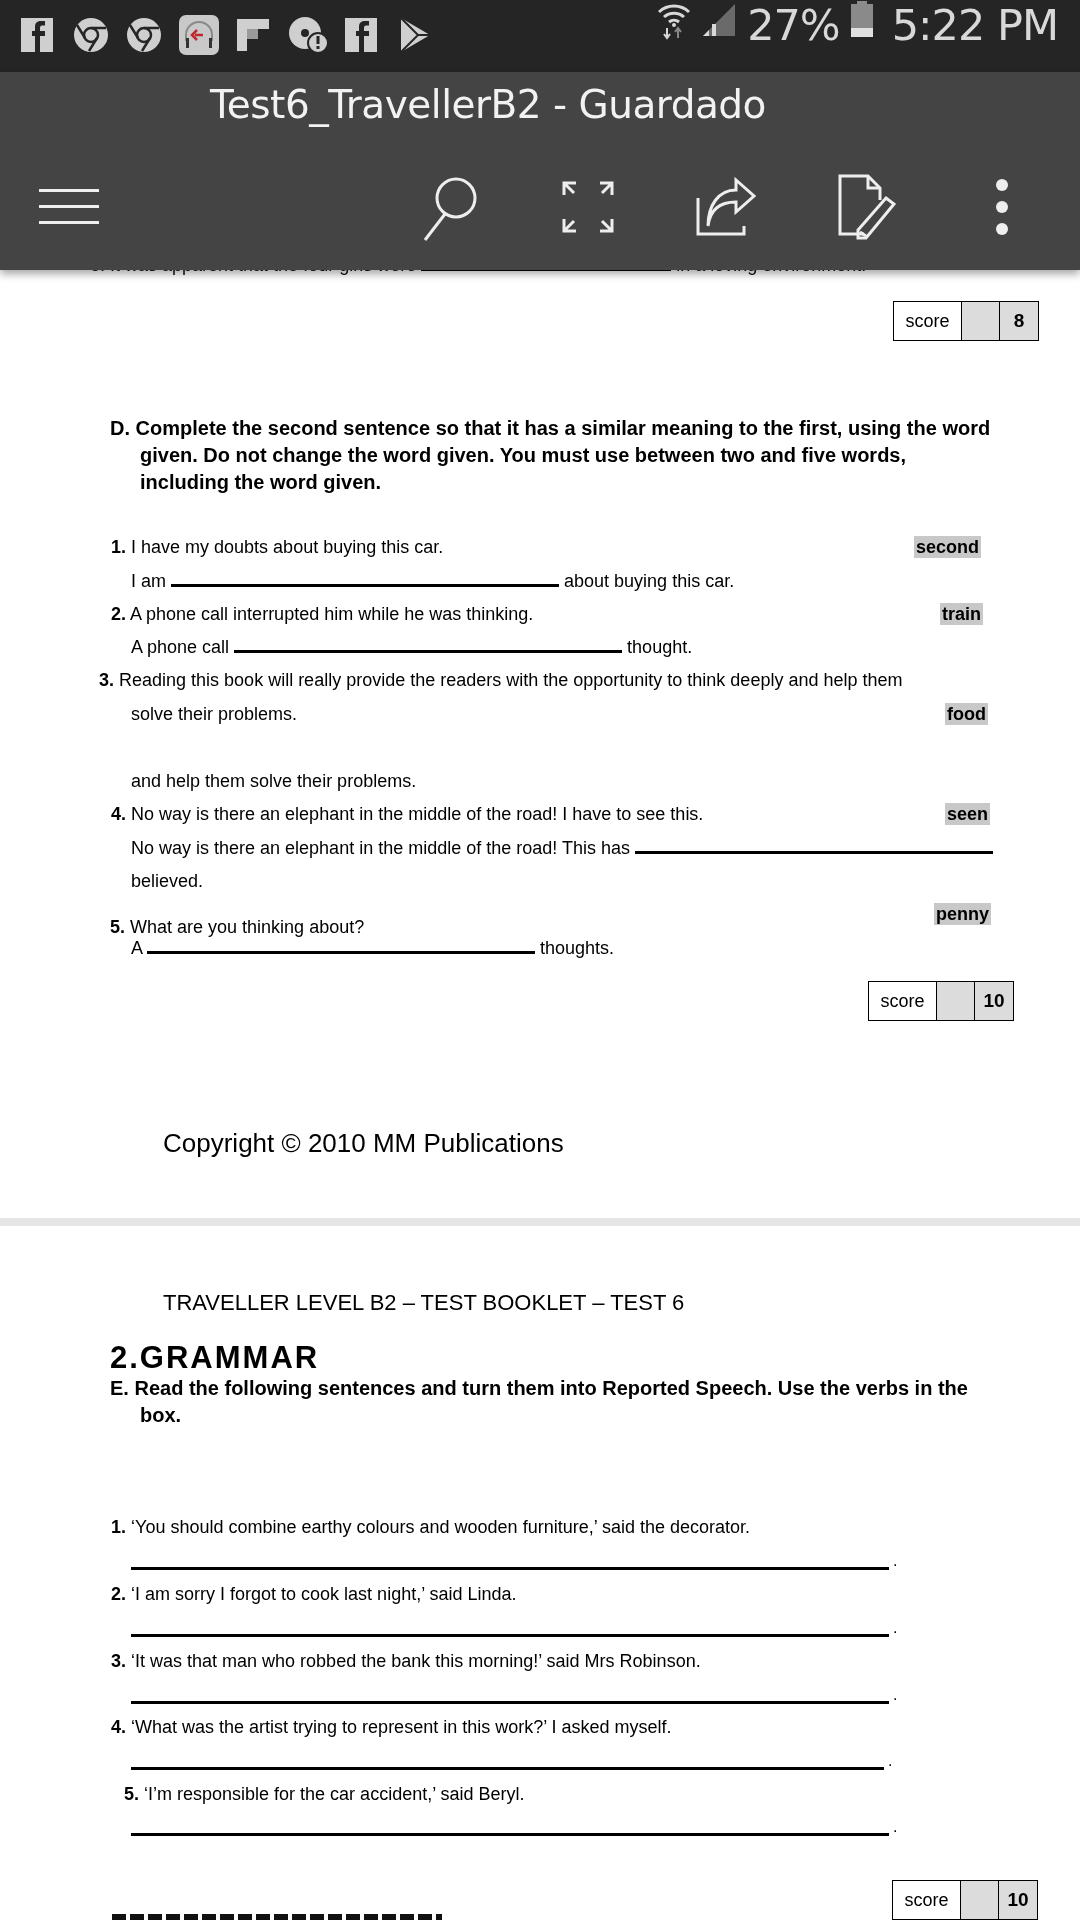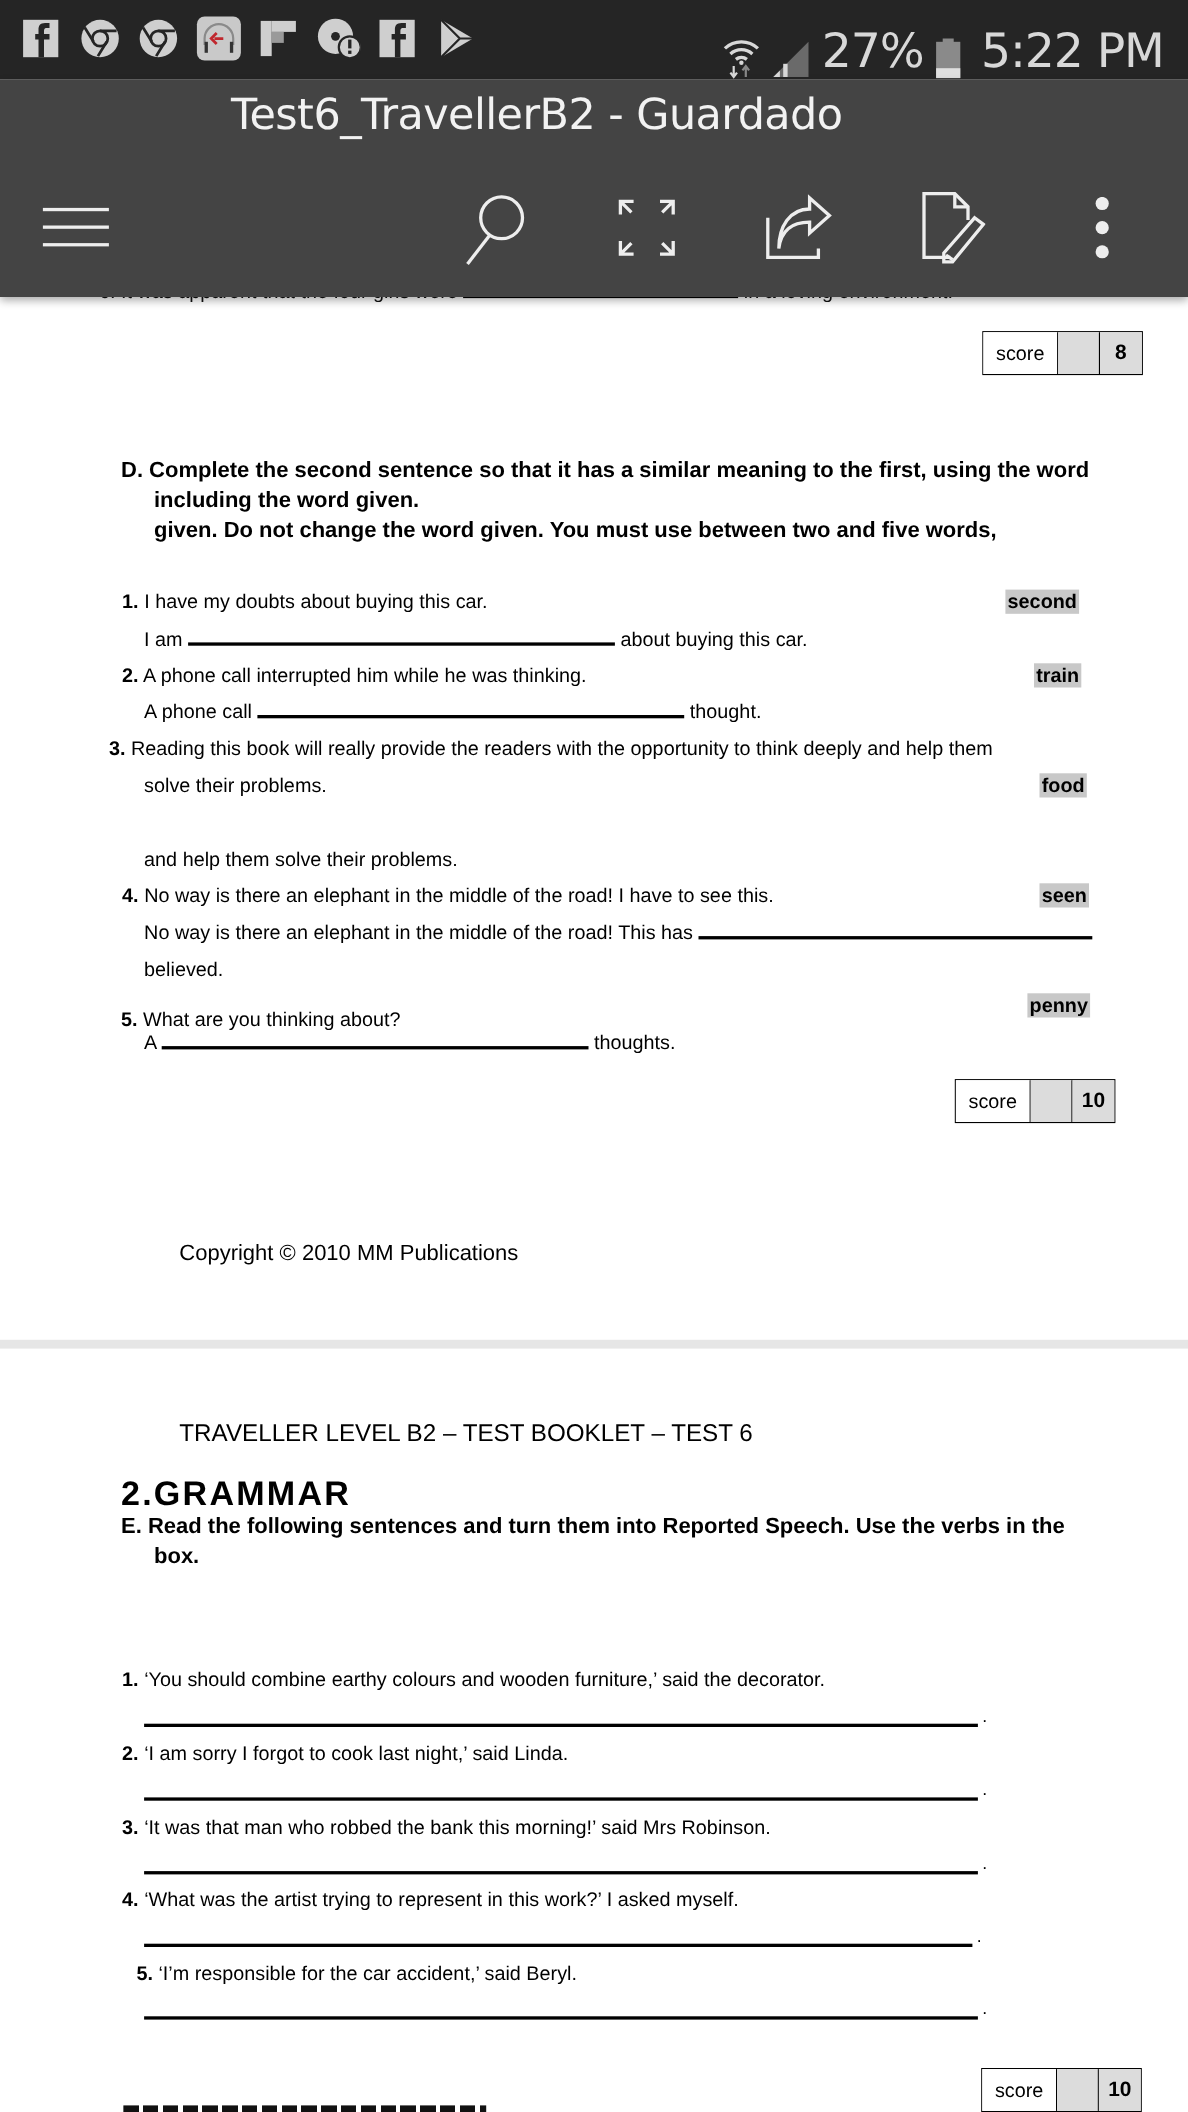--- a/index.html
+++ b/index.html
@@ -2,21 +2,21 @@
 <html><head>
 <meta charset="utf-8">
 <style>
   * { box-sizing: border-box; margin: 0; padding: 0; }
   html, body { width: 1080px; height: 1920px; overflow: hidden; background: #ffffff; }
   body { position: relative; font-family: "Liberation Sans", sans-serif; color: #000; }
 
   
   .statusbar { position: absolute; top: 0; left: 0; width: 1080px; height: 72px; background: #252525; }
   .sb-icon { position: absolute; top: 16px; width: 36px; height: 38px; }
-  .sb-right { position: absolute; top: 0; right: 22px; height: 72px; display: flex; align-items: flex-end; gap: 10px; color: #d8d8d8; }
+  .sb-right { position: absolute; top: 0; right: 22px; height: 72px; display: flex; align-items: flex-start; gap: 10px; color: #d8d8d8; }
   .sb-text { font-family: "DejaVu Sans", sans-serif; font-size: 43px; color: #d8d8d8; letter-spacing: -1px; }
 
   
   .appbar { position: absolute; top: 72px; left: 0; width: 1080px; height: 198px; background: #444444; box-shadow: 0 4px 8px rgba(0,0,0,0.35); z-index: 5; }
   .app-title { position: absolute; top: 10px; left: 0; width: 976px; text-align: center; color: #f2f2f2; font-family: "DejaVu Sans", sans-serif; font-size: 39px; letter-spacing: -0.5px; }
   .tb-btn { position: absolute; top: 95px; width: 80px; height: 80px; display: flex; align-items: center; justify-content: center; }
 
   
   .doc { position: absolute; top: 0; left: 0; width: 1080px; height: 1920px; z-index: 1; }
   .hidden-line { position: absolute; top: 255px; left: 90px; font-size: 18px; color: #111; white-space: nowrap; }
@@ -27,21 +27,21 @@
   .score .s-empty { width: 38px; background: #dcdcdc; border-right: 1px solid #000; }
   .score .s-max { width: 38px; background: #dcdcdc; display: flex; align-items: center; justify-content: center; font-weight: bold; font-size: 19px; }
 
   .instr { position: absolute; left: 110px; width: 900px; font-weight: bold; font-size: 20px; line-height: 27px; }
   .instr .cont { padding-left: 30px; }
 
   .line { position: absolute; font-size: 18px; white-space: nowrap; line-height: 22px; }
   .num { font-weight: bold; }
   .kw { position: absolute; font-weight: bold; font-size: 18px; background: #c8c8c8; padding: 0 2px; line-height: 22px; }
 
-  .copyright { position: absolute; top: 1128px; left: 163px; font-size: 20px; }
+  .copyright { position: absolute; top: 1128px; left: 163px; font-size: 26px; }
   .page-gap { position: absolute; top: 1218px; left: 0; width: 1080px; height: 8px; background: #e6e6e6; }
   .running-head { position: absolute; top: 1290px; left: 163px; font-size: 22px; }
   .section-title { position: absolute; top: 1340px; left: 110px; font-size: 31px; font-weight: bold; letter-spacing: 2px; }
 
   .verb-box { position: absolute; top: 1431px; left: 153px; width: 625px; height: 62px; border: 1.5px solid #000; }
   .verb { position: absolute; top: 15px; font-size: 18px; }
 
   .answer-line { position: absolute; left: 131px; height: 3px; background: #000; }
   .answer-dot { position: absolute; font-size: 16px; }
 </style>
@@ -57,22 +57,22 @@
   </div>
 
   <div class="score" style="top:301px; left:893px;">
     <div class="s-label">score</div>
     <div class="s-empty"></div>
     <div class="s-max">8</div>
   </div>
 
   <div class="instr" style="top:415px;">
     <div>D. Complete the second sentence so that it has a similar meaning to the first, using the word</div>
+    <div class="cont">given. Do not change the word given. You must use between two and five words,</div>
     <div class="cont">including the word given.</div>
-    <div class="cont">given. Do not change the word given. You must use between two and five words,</div>
   </div>
 
   <div class="line" style="top:536px; left:111px;">
     <span class="num">1.</span>
     <span>I have my doubts about buying this car.</span>
   </div>
   <div class="kw" style="top:536px; left:914px;">second</div>
   <div class="line" style="top:570px; left:131px;">
     <span>I am</span>
     <span class="blank" style="width:388px;"></span>

